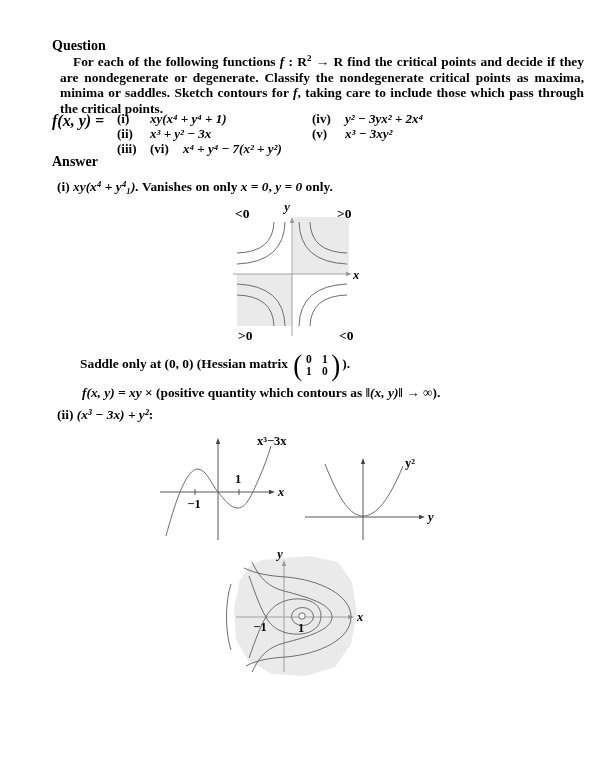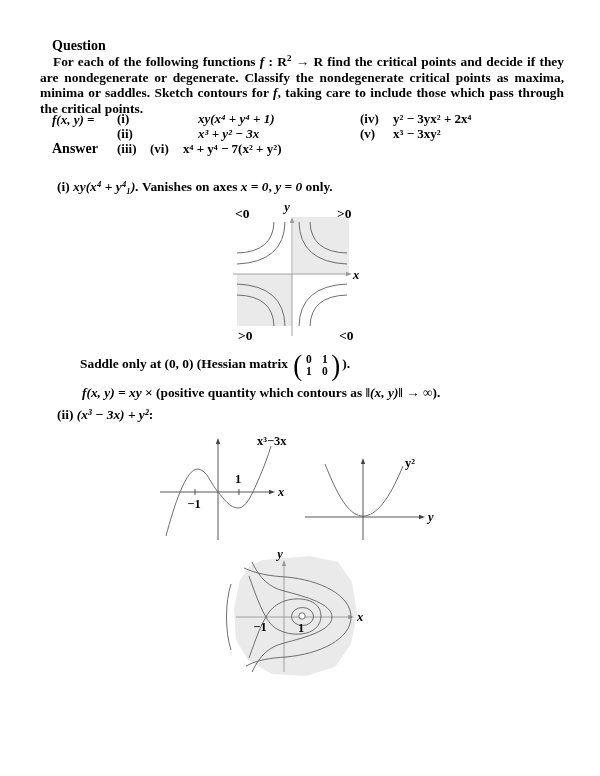--- a/index.html
+++ b/index.html
@@ -2,30 +2,30 @@
 <html><head>
 <meta charset="utf-8">
 <style>
   html,body{margin:0;padding:0;}
   body{
     width:600px;height:776px;background:#ffffff;position:relative;overflow:hidden;
     font-family:"Liberation Serif", serif;color:#000;font-weight:bold;
   }
   .abs{position:absolute;}
   .heading{font-size:14px;}
-  .para{width:524px;text-align:justify;text-indent:13px;font-size:13.4px;line-height:15.6px;}
+  .para{width:524px;text-align:justify;text-indent:13px;font-size:13.4px;line-height:15.6px;margin-left:20px;}
   .line{font-size:13.4px;white-space:nowrap;}
   .math{font-style:italic;}
   .rm{font-style:normal;}
   sup{font-size:9px;line-height:0;}
   .fn-table{font-size:13px;line-height:14.8px;}
   .fn-row{display:flex;}
   .fn-num{width:33px;font-style:normal;}
-  .fn-f{width:162px;font-style:italic;margin-left:48px;}
-  .fn-f2{}
+  .fn-f{width:162px;font-style:italic;}
+  .fn-f2{font-style:italic;}
   .matrix{display:inline-flex;align-items:center;vertical-align:middle;margin:0 2px;}
   .paren{font-size:27px;font-weight:normal;transform:scaleY(1.12);line-height:26px;}
   .mcol{display:flex;flex-direction:column;justify-content:center;margin:0 2px;}
   .mrow{display:flex;gap:7px;justify-content:center;}
   .mcell{width:9px;text-align:center;font-size:11.5px;line-height:12.5px;font-style:normal;}
   svg{position:absolute;overflow:visible;}
   svg text{font-family:"Liberation Serif", serif;font-weight:bold;fill:#000;}
   .axis{stroke:#9a9a9a;stroke-width:0.9;fill:none;}
   .axis2{stroke:#444;stroke-width:0.9;fill:none;}
   .contour{stroke:#666;stroke-width:0.95;fill:none;}
@@ -35,45 +35,45 @@
 <body>
 
 <div>
 
   <div class="abs heading rm" style="left:52px;top:38px">Question</div>
 
   <div class="abs para" style="left:40px;top:54px">
     <span class="rm">For each of the following functions </span><span class="math">f</span><span class="rm"> : </span><span class="rm">R</span><sup>2</sup><span class="rm"> → </span><span class="rm">R</span><span class="rm"> find the critical points and decide if they are nondegenerate or degenerate.  Classify the nondegenerate critical points as maxima, minima or saddles. Sketch contours for </span><span class="math">f</span><span class="rm">, taking care to include those which pass through the critical points.</span>
   </div>
 
-  <div class="abs math" style="left:52px;top:112px;font-size:13px">f(x, y) =</div>
+  <div class="abs math" style="left:52px;top:112px;font-size:16px">f(x, y) =</div>
   <div class="abs fn-table" style="left:117px;top:112px">
     <div class="fn-row">
       <span class="fn-num">(i)</span>
         <span class="fn-f">xy(x⁴ + y⁴ + 1)</span>
         <span class="fn-num">(iv)</span>
         <span class="fn-f2">y² − 3yx² + 2x⁴</span>
     </div>
     <div class="fn-row">
       <span class="fn-num">(ii)</span>
         <span class="fn-f">x³ + y² − 3x</span>
         <span class="fn-num">(v)</span>
         <span class="fn-f2">x³ − 3xy²</span>
     </div>
     <div class="fn-row">
       <span class="fn-num">(iii)</span>
         <span class="fn-num">(vi)</span>
         <span class="fn-f2">x⁴ + y⁴ − 7(x² + y²)</span>
     </div>
   </div>
 
-  <div class="abs heading rm" style="left:52px;top:141px">Answer</div>
+  <div class="abs heading rm" style="left:52px;top:154px">Answer</div>
 
   <div class="abs line" style="left:57px;top:179px">
-    <span class="rm">(i) </span><span class="math">xy(x⁴ + y⁴₁).</span><span class="rm">  Vanishes on axes </span><span class="math">x = 0</span><span class="rm">, </span><span class="math">y = 0</span><span class="rm"> only.</span>
+    <span class="rm">(i) </span><span class="math">xy(x⁴ + y⁴₁).</span><span class="rm">  Vanishes on only </span><span class="math">x = 0</span><span class="rm">, </span><span class="math">y = 0</span><span class="rm"> only.</span>
   </div>
 
   <svg style="left:215px;top:198px" width="162" height="152" viewBox="0 0 162 152">
     <rect class="shade" x="78" y="19" width="56" height="57"></rect>
     <rect class="shade" x="22" y="76" width="55" height="52"></rect>
     <line class="axis" x1="18" y1="76" x2="133" y2="76"></line>
     <path d="M 137,76 L 131,73.7 L 131,78.3 Z" fill="#9a9a9a"></path>
     <line class="axis" x1="77" y1="23" x2="77" y2="138"></line>
     <path d="M 77,19 L 74.7,25 L 79.3,25 Z" fill="#9a9a9a"></path>
     <g>

